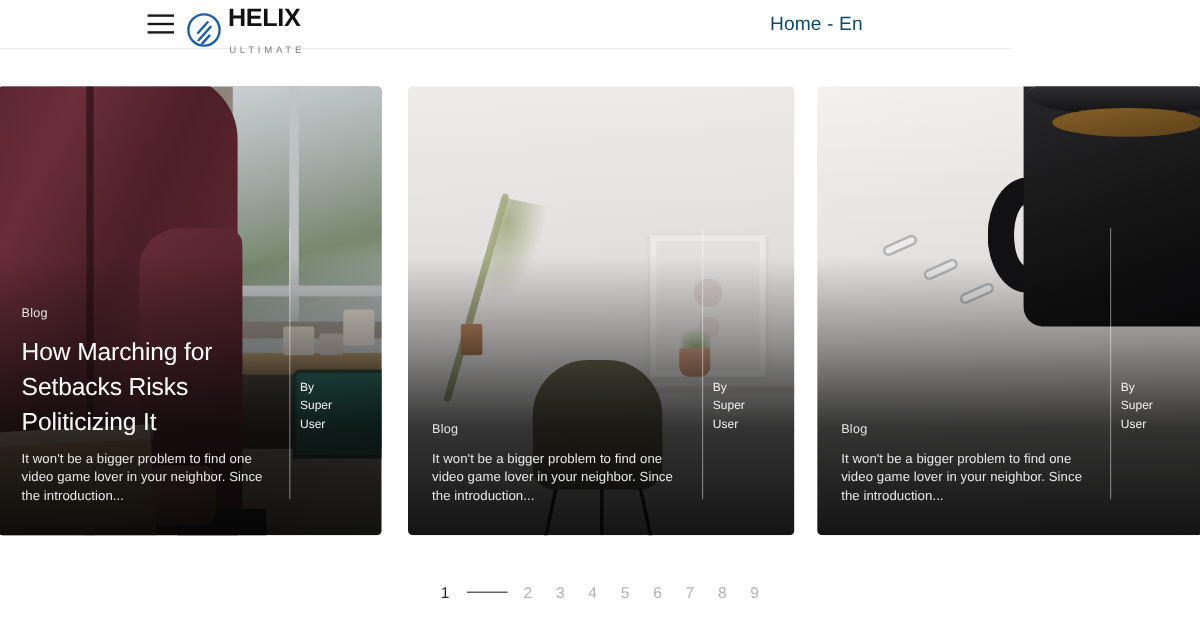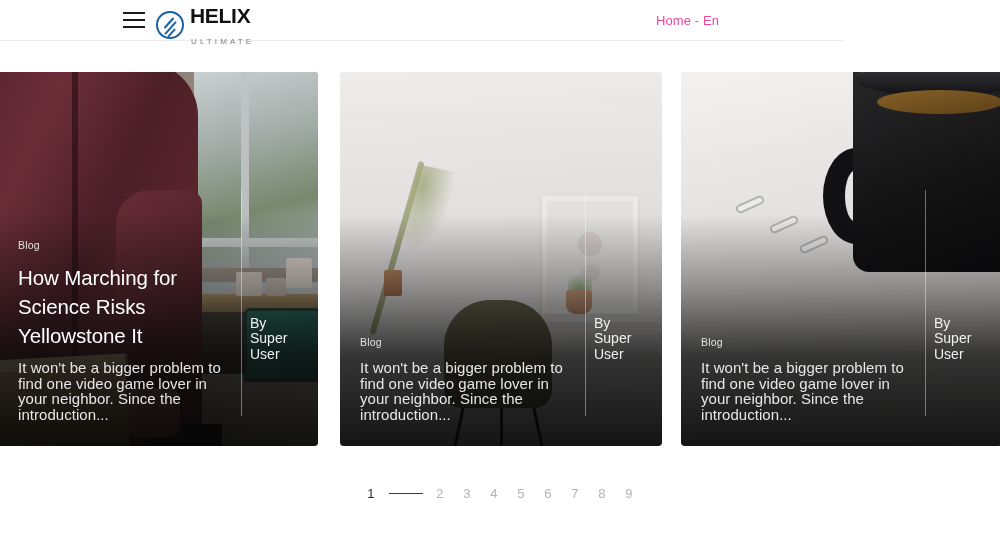--- a/index.html
+++ b/index.html
@@ -87,22 +87,22 @@
   .nav-right {
     position: absolute;
     right: 0px;
     top: 0;
     height: 41px;
     display: flex;
     align-items: center;
     padding-right: 124px;
   }
   .nav-link {
-    font-size: 13px;
-    color: #ec4899;
+    font-size: 16px;
+    color: #0c4a6e;
     cursor: pointer;
     letter-spacing: 0.1px;
     margin-left: 19px;
   }
 
   
   .cards {
     position: absolute;
     top: 72px;
     left: 0;
@@ -150,32 +150,32 @@
   .card-title {
     font-size: 20.5px;
     line-height: 29px;
     color: #ffffff;
     font-weight: normal;
     letter-spacing: -0.1px;
     margin-bottom: 10px;
     max-width: 230px;
   }
   .card-excerpt {
-    font-size: 15px;
+    font-size: 11px;
     line-height: 15.5px;
     color: #e6e6e6;
     max-width: 208px;
     letter-spacing: 0.05px;
   }
   .card-author {
     position: absolute;
     right: 22px;
     bottom: 84px;
     width: 46px;
-    font-size: 14px;
+    font-size: 10px;
     line-height: 15.5px;
     color: #f0f0f0;
     margin-top: 16px;
   }
   .card-divider {
     position: absolute;
     top: 118px;
     bottom: 30px;
     width: 1px;
     right: 76px;
@@ -369,21 +369,21 @@
     </div>
     <div class="card-shade"></div>
     <div class="card-divider"></div>
     <div class="card-author">
       <div>By</div>
       <div>Super</div>
       <div>User</div>
     </div>
     <div class="card-body">
       <div class="card-cat">Blog</div>
-      <div class="card-title">How Marching for Science Risks Yellowstone It</div>
+      <div class="card-title">How Marching for Setbacks Risks Politicizing It</div>
       <div class="card-excerpt">It won't be a bigger problem to find one video game lover in your neighbor. Since the introduction...</div>
     </div>
   </div>
 
   <div class="card" id="card-1">
     <div class="card-photo">
       <div class="ph2">
         <div class="wall"></div>
         <div class="shelf"></div>
         <div class="frame"></div>

